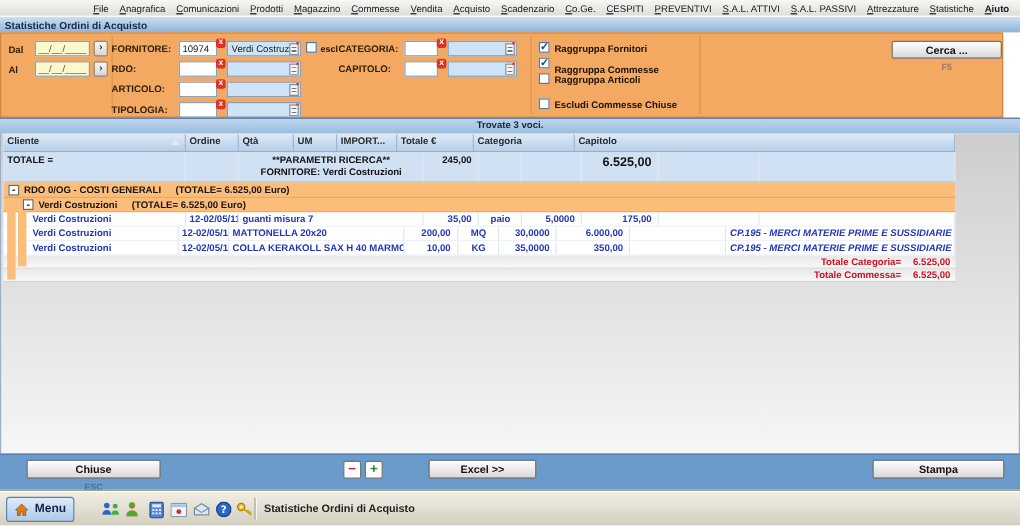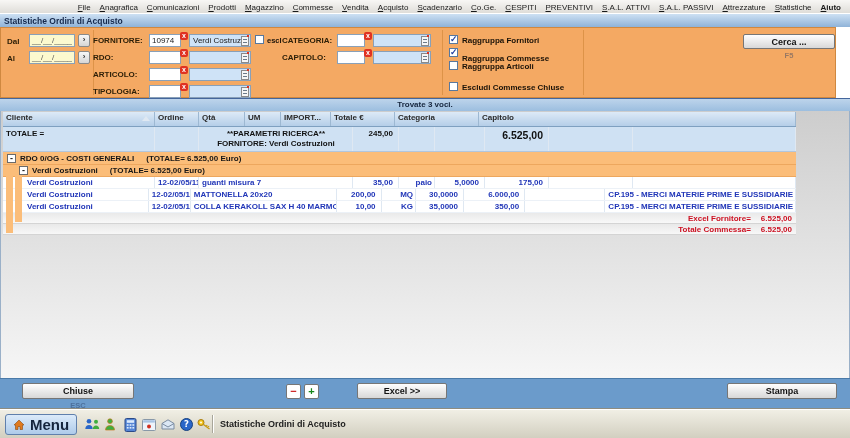--- a/index.html
+++ b/index.html
@@ -51,49 +51,49 @@
   
   .trovate{position:absolute;left:0;top:98px;width:850px;height:13px;background:linear-gradient(var(--trovate-top),var(--trovate-bottom));border-top:1px solid #44669c;text-align:center;font-size:8px;font-weight:bold;color:#15253d;line-height:12px;}
 
   
   .content{position:absolute;left:0;top:111px;width:850px;height:267px;background:linear-gradient(#cdcdcd,#f6f6f6);border-left:1px solid #9ab0c8;border-right:1px solid #9ab0c8;}
   .grid{position:absolute;left:2px;top:1px;width:793px;background:#fff;}
   .row{display:flex;width:100%;}
   .cell{border-right:1px solid #dfe8f2;overflow:hidden;white-space:nowrap;padding:1px 2px 0 3px;}
   .c0{width:152px;} .c1{width:44px;} .c2{width:154px;} .c3{width:46px;} .c4{width:36px;}
   .c5{width:50px;} .c6{width:64px;} .c7{width:84px;} .c8{flex:1;}
-  .num{text-align:right;padding-right:5px;} .ctr{text-align:right;}
+  .num{text-align:right;padding-right:5px;} .ctr{text-align:center;}
   .hdr{height:15px;background:linear-gradient(var(--header-top),var(--header-bottom));border-bottom:1px solid #7fa0c0;font-weight:bold;color:#2a2a2a;}
   .hdr .cell{border-right:1px solid #9db8d2;position:relative;}
   .hdr .cell.first{text-align:left;}
   .sortmark{position:absolute;right:4px;top:4px;width:0;height:0;border-left:4px solid transparent;border-right:4px solid transparent;border-bottom:5px solid #dfe8f2;}
   .sumrow{height:25px;background:var(--totale-row);border-bottom:1px solid #b2c6dc;font-weight:bold;color:#111;}
   .sumrow .cell{padding-top:2px;}
   .sum-art{display:flex;flex-direction:column;align-items:center;line-height:10px;}
   .bigtot{font-size:10.5px;}
   .grow{display:flex;align-items:center;background:var(--group-orange);border-bottom:1px solid #eda75e;font-weight:bold;color:#151515;}
   .g1{height:13px;padding-left:4px;} .g2{height:12px;padding-left:16px;}
   .expander{width:9px;height:9px;background:#fff;border:1px solid #6a6a6a;font-size:9px;line-height:7px;text-align:center;margin-right:4px;color:#222;flex:0 0 auto;}
   .gtotal{margin-left:12px;}
   .drow{height:12px;background:#fff;border-bottom:1px solid #ecf1f7;font-weight:bold;color:var(--detail-blue);}
   .drow .cell{padding-top:1px;}
   .drow .c0{padding-left:24px;}
-  .capcell{text-align:right;overflow:visible;direction:rtl;}
+  .capcell{text-align:right;overflow:visible;direction:rtl;font-style:italic;}
   .frow{height:11px;background:linear-gradient(#e9e9e9,#f8f8f8);border-bottom:1px solid #d4d4d4;display:flex;justify-content:flex-end;align-items:center;font-weight:bold;color:var(--red);padding-right:4px;}
   .frow .fval{margin-left:10px;}
   .strip{position:absolute;background:var(--group-orange);}
 
   
   .bottombar{position:absolute;left:0;top:378px;width:850px;height:30px;background:var(--bottombar);border-top:1px solid #4a7aa8;}
   .pm{font-size:11px;line-height:11px;background:#fff;}
   .pm.minus{color:#cc2222;} .pm.plus{color:#18871b;}
 
   
   .taskbar{position:absolute;left:0;top:408px;width:850px;height:30px;background:linear-gradient(var(--taskbar-top),var(--taskbar-bottom));border-top:1px solid #8e8c80;box-shadow:inset 0 1px 0 #fff;}
-  .menubtn{position:absolute;left:5px;top:5px;width:72px;height:21px;background:linear-gradient(var(--menu-blue-top),var(--menu-blue-bottom));border:1px solid #6080ac;border-radius:3px;display:flex;align-items:center;justify-content:center;gap:5px;font-weight:bold;font-size:15px;color:#15253d;}
+  .menubtn{position:absolute;left:5px;top:5px;width:57px;height:21px;background:linear-gradient(var(--menu-blue-top),var(--menu-blue-bottom));border:1px solid #6080ac;border-radius:3px;display:flex;align-items:center;justify-content:center;gap:5px;font-weight:bold;font-size:10px;color:#15253d;}
   .tico{position:absolute;top:8px;width:16px;height:15px;display:flex;align-items:center;justify-content:center;cursor:default;}
   .tsep{position:absolute;left:212px;top:6px;width:1px;height:18px;background:#a8a69a;box-shadow:1px 0 0 #fff;}
   .status{position:absolute;left:220px;top:0;height:30px;display:flex;align-items:center;font-weight:bold;font-size:9px;color:#222;}
   u{text-decoration:underline;}
 </style>
 </head>
 <body>
 
 <div class="menubar">
   <span class="mi ufirst"><u>F</u>ile</span>
@@ -268,21 +268,21 @@
       <div class="cell c2">COLLA KERAKOLL SAX H 40 MARMOREX KG.</div>
       <div class="cell c3 num">10,00</div>
       <div class="cell c4 ctr">KG</div>
       <div class="cell c5 num">35,0000</div>
       <div class="cell c6 num">350,00</div>
       <div class="cell c7"></div>
       <div class="cell c8 capcell">CP.195 - MERCI MATERIE PRIME E SUSSIDIARIE</div>
     </div>
 
     <div class="frow">
-      <span>Excel Fornitore=</span>
+      <span>Totale Categoria=</span>
       <span class="fval">6.525,00</span>
     </div>
     <div class="frow">
       <span>Totale Commessa=</span>
       <span class="fval">6.525,00</span>
     </div>
 
     <div class="strip" style="left:3px;top:63px;width:7px;height:58px"></div>
     <div class="strip" style="left:12px;top:63px;width:7px;height:47px"></div>
   </div>

